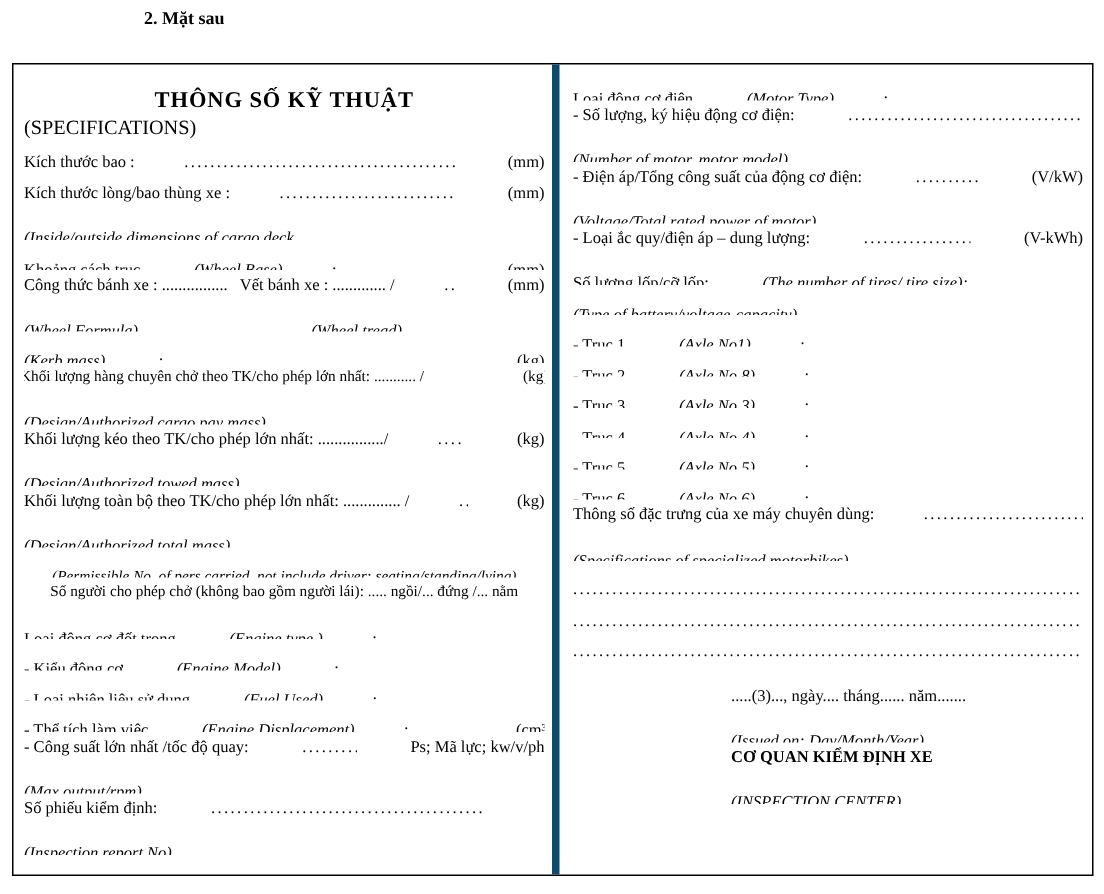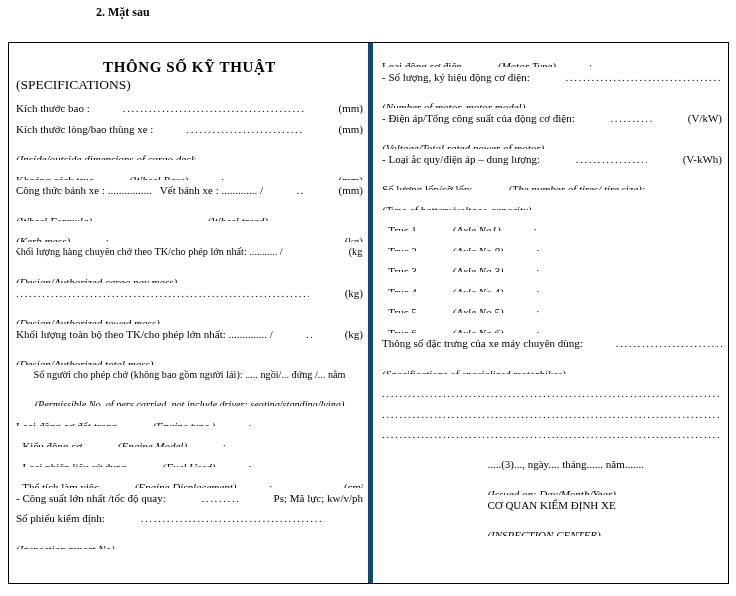--- a/index.html
+++ b/index.html
@@ -49,21 +49,21 @@
 
   .line {
     display: flex; align-items: baseline;
     height: 20.5px; line-height: 20.5px;
     font-size: 11px; white-space: pre; overflow: hidden;
     flex: 0 0 auto;
     gap: 33px;
   }
   .line span { white-space: pre; flex: 0 0 auto; }
   .it { font-style: italic; margin-top: 10px; }
-  .bd { font-weight: normal; }
+  .bd { font-weight: bold; }
   .leader {
     flex: 1 1 auto !important;
     overflow: hidden;
     letter-spacing: 1.6px;
   }
   .small { font-size: 10.2px; justify-content: center; }
   .gap-top { margin-top: 9px; }
   .sign { justify-content: flex-start; padding-left: 31%; }
   .spacer { flex: 1 1 auto; }
   .seri { font-size: 11.5px; }
@@ -83,31 +83,32 @@
       <div>
           <div class="line"><span>Kích thước bao :</span><span class="leader">..............................................................................................................................</span><span>(mm)</span></div>
           <div class="line"><span>Kích thước lòng/bao thùng xe :</span><span class="leader">..............................................................................................................................</span><span> (mm)</span></div>
           <div class="line"><span class="it">(Inside/outside dimensions of cargo deck</span></div>
           <div class="line"><span>Khoảng cách trục </span><span class="it">(Wheel Base)</span><span>: </span><span class="leader">..............................................................................................................................</span><span>(mm)</span></div>
           <div class="line"><span>Công thức bánh xe : ................   Vết bánh xe : ............. /</span><span class="leader">..............................................................................................................................</span><span> (mm)</span></div>
           <div class="line"><span class="it">(Wheel Formula)</span><span>                  </span><span class="it">(Wheel tread)</span></div>
           <div class="line"><span class="it">(Kerb mass)</span><span> : </span><span class="leader">..............................................................................................................................</span><span>(kg)</span></div>
           <div class="line small"><span>Khối lượng hàng chuyên chở theo TK/cho phép lớn nhất: ........... /</span><span class="leader">..............................................................................................................................</span><span>(kg)</span></div>
           <div class="line"><span class="it">(Design/Authorized cargo pay mass)</span></div>
-          <div class="line"><span class="leader">..............................................................................................................................</span><span> (kg)</span></div>
+          <div class="line"><span>Khối lượng kéo theo TK/cho phép lớn nhất: ................/</span><span class="leader">..............................................................................................................................</span><span> (kg)</span></div>
           <div class="line"><span class="it">(Design/Authorized towed mass)</span></div>
           <div class="line"><span>Khối lượng toàn bộ theo TK/cho phép lớn nhất: .............. /</span><span class="leader">..............................................................................................................................</span><span>(kg)</span></div>
           <div class="line"><span class="it">(Design/Authorized total mass)</span></div>
+          <div class="line small"><span class="it">(Permissible No. of pers carried, not include driver: seating/standing/lying)</span></div>
           <div class="line small"><span>Số người cho phép chở (không bao gồm người lái): ..... ngồi/... đứng /... nằm</span></div>
-          <div class="line small"><span class="it">(Permissible No. of pers carried, not include driver: seating/standing/lying)</span></div>
           <div class="line"><span>Loại động cơ đốt trong </span><span class="it">(Engine type )</span><span>: </span><span class="leader">..............................................................................................................................</span></div>
           <div class="line"><span>- Kiểu động cơ </span><span class="it">(Engine Model)</span><span> :</span><span class="leader">..............................................................................................................................</span></div>
           <div class="line"><span>- Loại nhiên liệu sử dụng </span><span class="it">(Fuel Used)</span><span>: </span><span class="leader">..............................................................................................................................</span></div>
           <div class="line"><span>- Thể tích làm việc </span><span class="it">(Engine Displacement)</span><span>: </span><span class="leader">..............................................................................................................................</span><span> (cm³)</span></div>
           <div class="line"><span>- Công suất lớn nhất /tốc độ quay: </span><span class="leader">..............................................................................................................................</span><span> Ps; Mã lực; kw/v/ph</span></div>
+          <div class="line"><span class="it">(Max.output/rpm)</span></div>
           <div class="line"><span>Số phiếu kiểm định: </span><span class="leader">..............................................................................................................................</span><span>   </span></div>
           <div class="line"><span class="it">(Inspection report No)</span></div>
         </div>
     </div>
 
     <div class="col col-right">
         <div class="line"><span>Loại động cơ điện </span><span class="it">(Motor Type)</span><span>:</span><span class="leader">..............................................................................................................................</span></div>
         <div class="line"><span>- Số lượng, ký hiệu động cơ điện: </span><span class="leader">..............................................................................................................................</span></div>
         <div class="line"><span class="it">(Number of motor, motor model)</span></div>
         <div class="line"><span>- Điện áp/Tổng công suất của động cơ điện: </span><span class="leader">..............................................................................................................................</span><span> (V/kW)</span></div>

